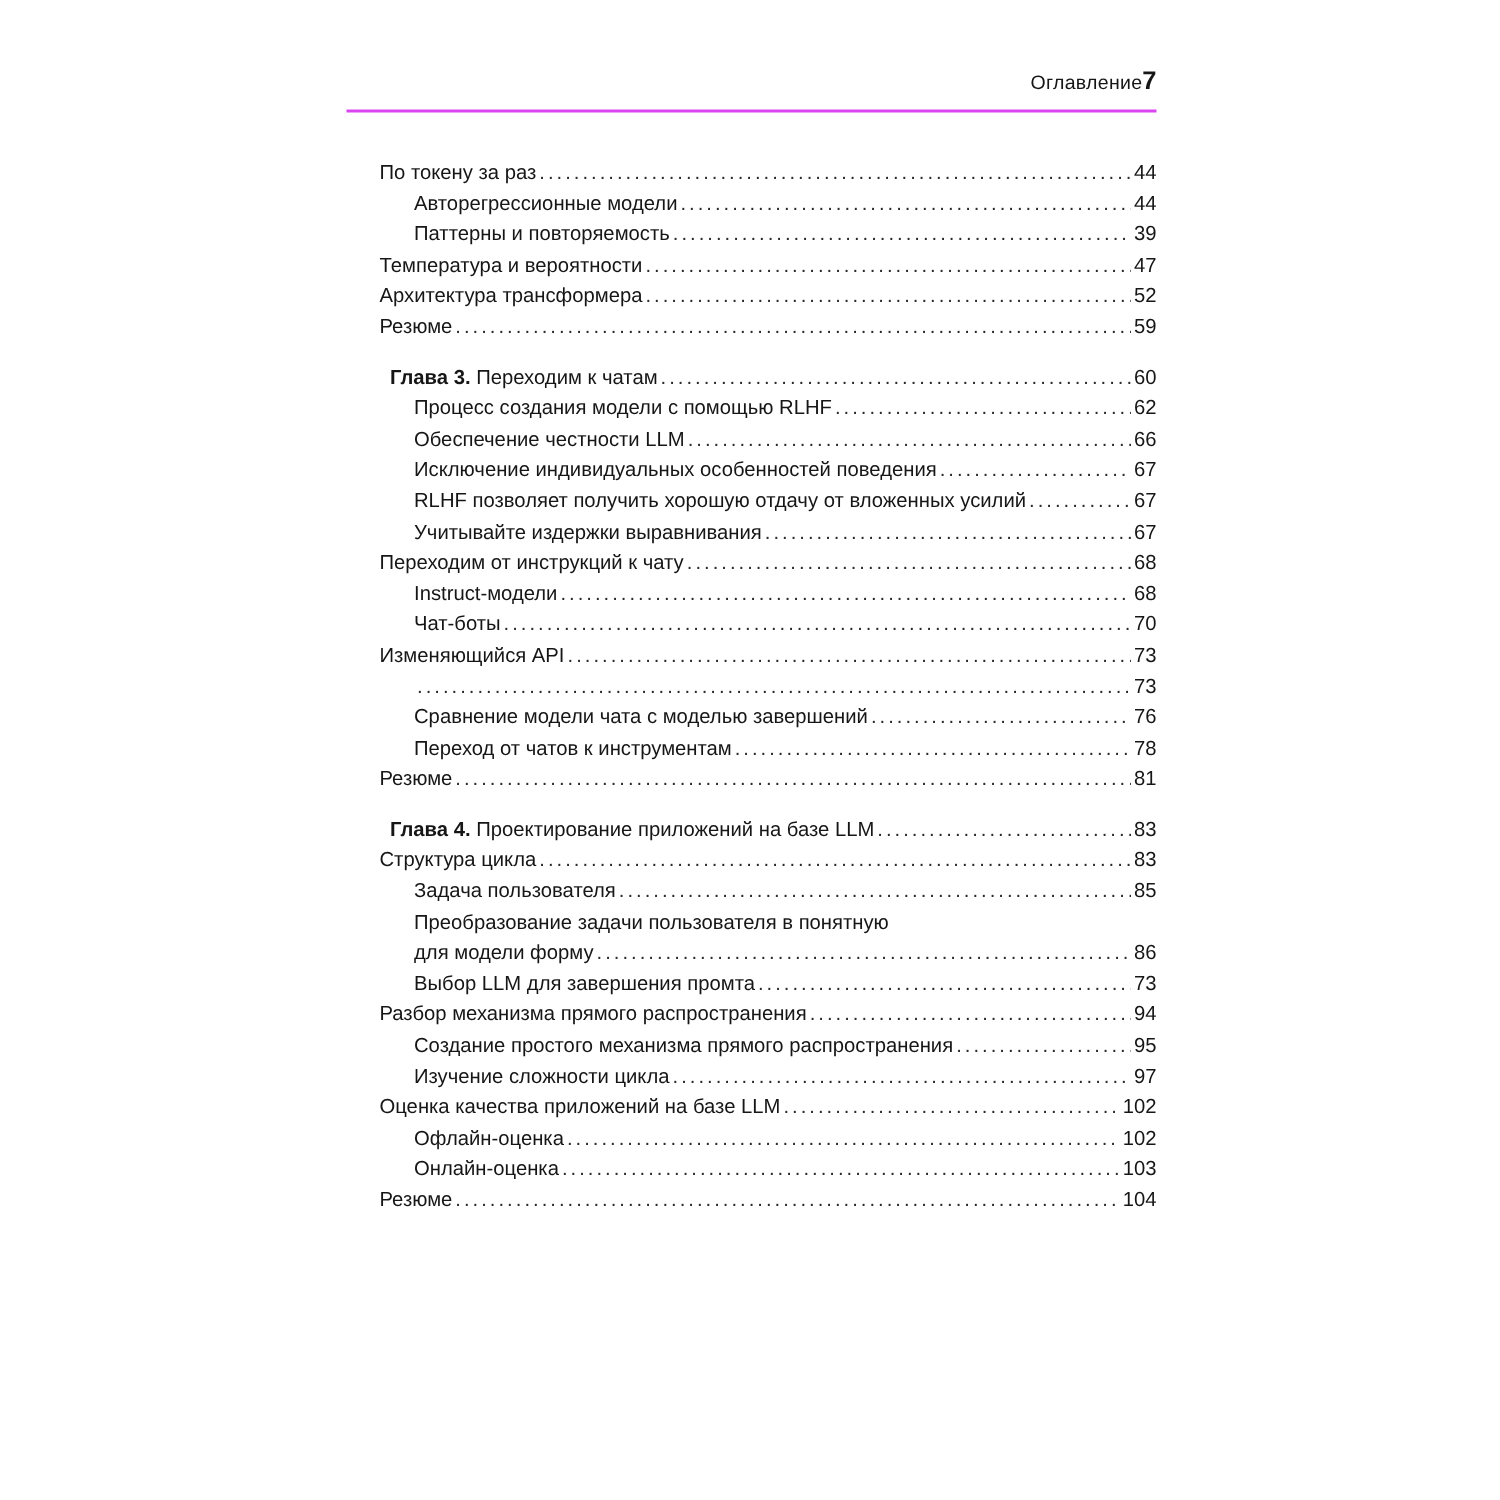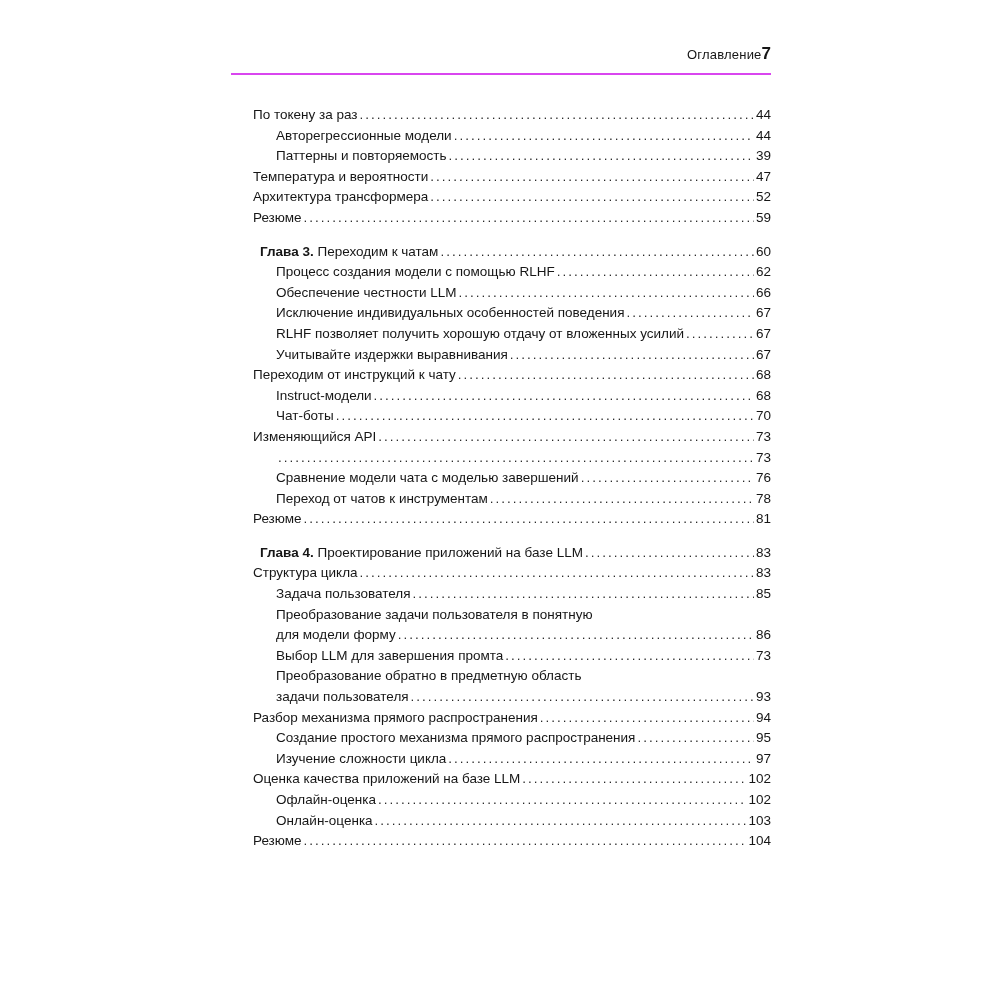--- a/index.html
+++ b/index.html
@@ -236,30 +236,20 @@
         <span class="page">86</span>
       </div>
     </div>
     <div class="toc-entry lvl2">
       <div class="toc-line">
         <span class="label">Выбор LLM для завершения промта</span>
         <span class="leader"></span>
         <span class="page">73</span>
       </div>
     </div>
-    <div class="toc-entry lvl2">
-      <div class="toc-line">
-        <span class="label">Преобразование обратно в предметную область</span>
-      </div>
-      <div class="toc-line">
-        <span class="label">задачи пользователя</span>
-        <span class="leader"></span>
-        <span class="page">93</span>
-      </div>
-    </div>
     <div class="toc-entry lvl1">
       <div class="toc-line">
         <span class="label">Разбор механизма прямого распространения</span>
         <span class="leader"></span>
         <span class="page">94</span>
       </div>
     </div>
     <div class="toc-entry lvl2">
       <div class="toc-line">
         <span class="label">Создание простого механизма прямого распространения</span>

